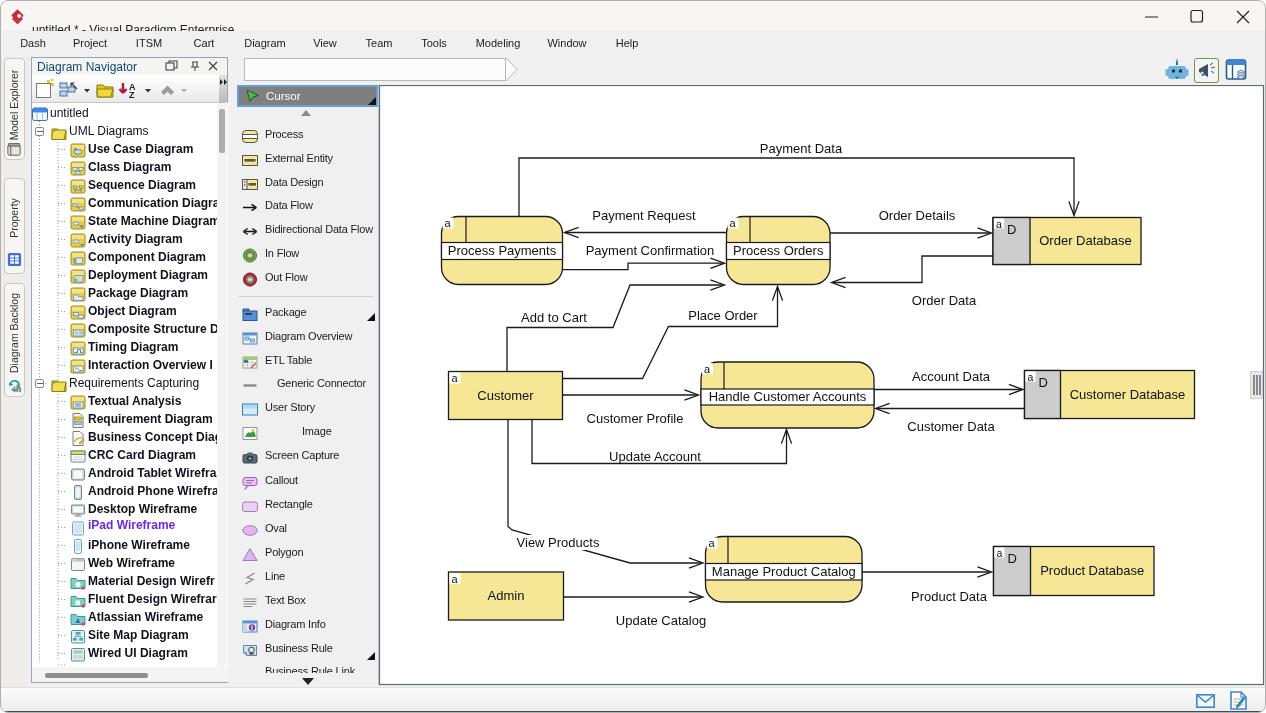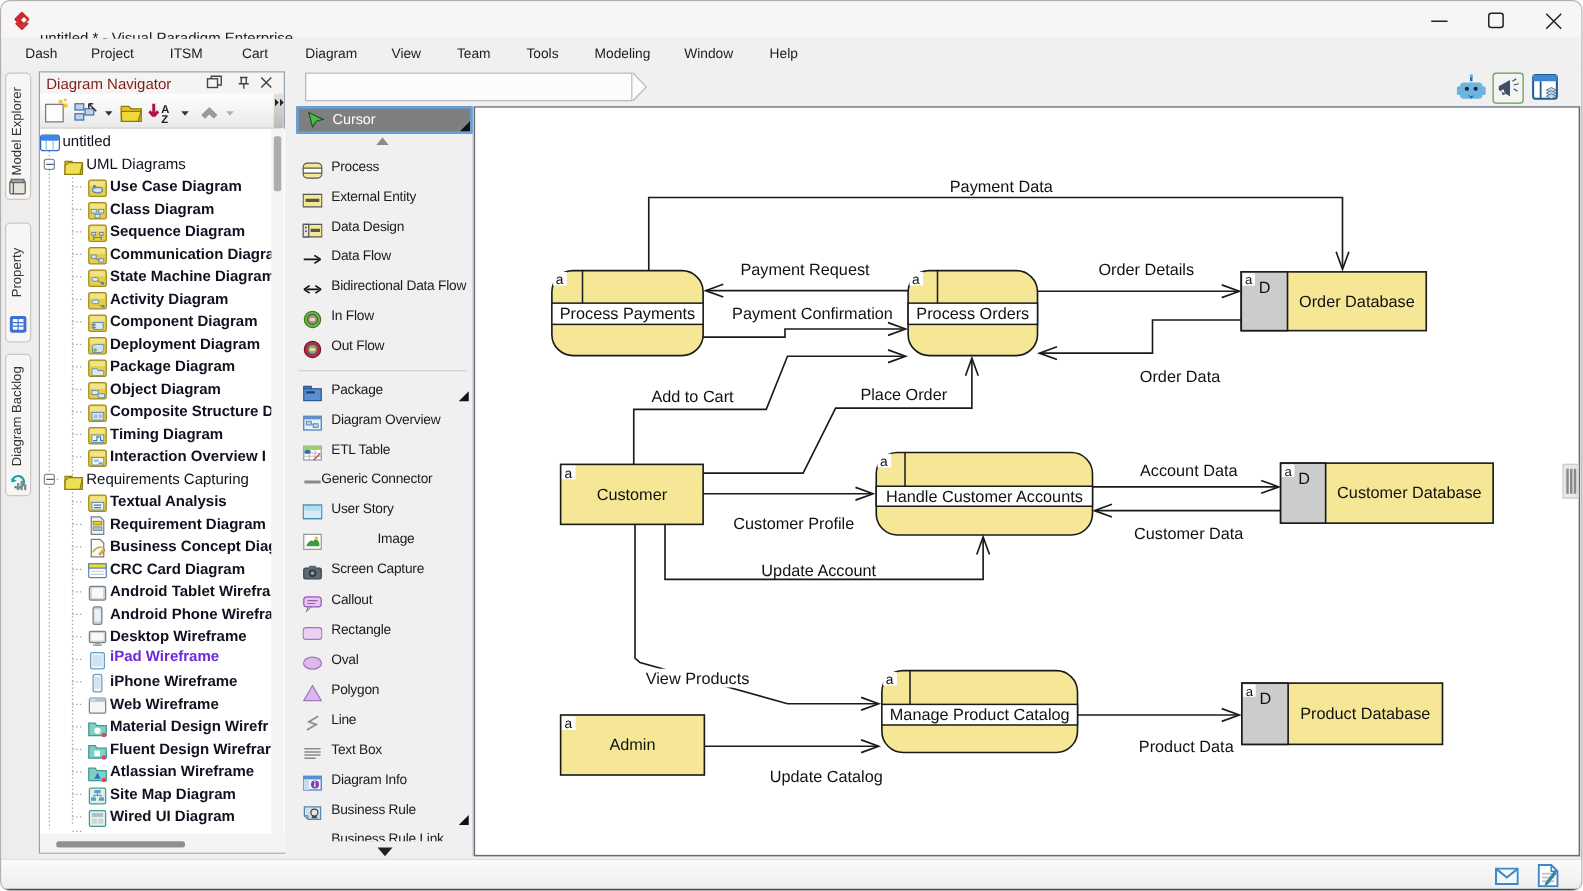--- a/index.html
+++ b/index.html
@@ -63,21 +63,21 @@
     </div>
     <svg class="abs" style="left:5px;top:376px" width="17" height="17" viewBox="0 0 18 18">
       <path d="M4 9 a5 5 0 1 1 2 4" fill="none" stroke="#0fa3a3" stroke-width="1.8"></path>
       <path d="M3 6 l1.5 3.4 L8 8z" fill="#0fa3a3"></path>
       <rect x="8" y="10" width="2" height="6" fill="#8a8a8a"></rect>
       <rect x="11" y="8" width="2" height="8" fill="#8a8a8a"></rect>
       <rect x="14" y="11" width="2" height="5" fill="#8a8a8a"></rect>
     </svg>
 
 <div class="abs" style="left:30px;top:56px;width:197px;height:626px;background:#f5f4f3;border:1px solid #9aa5b1;"></div>
-<div class="abs" style="left:36px;top:59px;font-size:12px;color:#7f1d1d;">Diagram Navigator</div>
+<div class="abs" style="left:36px;top:59px;font-size:12px;color:#0c4a6e;">Diagram Navigator</div>
 <svg class="abs" style="left:162px;top:58px" width="60" height="15" viewBox="0 0 60 15">
  <rect x="3" y="4" width="8" height="7" fill="none" stroke="#444" stroke-width="1.1"></rect>
  <path d="M6 4 v-2 h8 v7 h-3" fill="none" stroke="#444" stroke-width="1.1"></path>
  <path d="M29 3 h6 M30 3 v5 M34 3 v5 M28 8 h8 M32 8 v4" stroke="#444" stroke-width="1.1" fill="none"></path>
  <path d="M46 3 l8 8 M54 3 l-8 8" stroke="#444" stroke-width="1.2"></path>
 </svg>
 <div class="abs" style="left:31px;top:74px;width:187px;height:28px;background:linear-gradient(#ffffff,#e9e9e9);border-bottom:1px solid #c8c8c8;"></div>
 <div class="abs" style="left:218px;top:74px;width:8px;height:28px;background:linear-gradient(#e2e2e2,#b9b9b9);border-radius:0 0 3px 0;"></div>
 <svg class="abs" style="left:218px;top:77px" width="9" height="8" viewBox="0 0 9 8">
       <path d="M1 1 l3 3 -3 3z M5 1 l3 3 -3 3z" fill="#222"></path>
@@ -467,21 +467,21 @@
       <rect x="1" y="3" width="14" height="11" fill="#fff" stroke="#999"></rect>
       <rect x="1" y="3" width="14" height="3" fill="#9ed06a"></rect>
       <path d="M1 8.5 h14 M1 11 h14 M5.5 6 v8 M10 6 v8" stroke="#bbb" stroke-width="0.8"></path>
       <ellipse cx="4" cy="7.3" rx="2.6" ry="1.6" fill="#3a6fb0"></ellipse>
       <path d="M9 14 l5-5" stroke="#d04a4a" stroke-width="1.2"></path>
     </svg>
 <div class="abs" style="left:264px;top:353px;font-size:11px;letter-spacing:-0.2px;color:#1b1b1b;white-space:nowrap;">ETL Table</div>
 <svg class="abs" style="left:241px;top:376px" width="16" height="17" viewBox="0 0 16 17">
       <path d="M1.5 8.5 H14.5" stroke="#8a8a8a" stroke-width="2.4"></path>
     </svg>
-<div class="abs" style="left:256px;top:376px;font-size:11px;letter-spacing:-0.2px;color:#1b1b1b;white-space:nowrap;">Generic Connector</div>
+<div class="abs" style="left:276px;top:376px;font-size:11px;letter-spacing:-0.2px;color:#1b1b1b;white-space:nowrap;">Generic Connector</div>
 <svg class="abs" style="left:241px;top:400px" width="16" height="17" viewBox="0 0 16 17">
       <rect x="0.5" y="3" width="15" height="11" fill="#d6ecf7" stroke="#2e7fb0"></rect>
       <rect x="1.5" y="4" width="13" height="3.5" fill="#aedcf2"></rect>
     </svg>
 <div class="abs" style="left:264px;top:400px;font-size:11px;letter-spacing:-0.2px;color:#1b1b1b;white-space:nowrap;">User Story</div>
 <svg class="abs" style="left:241px;top:424px" width="16" height="17" viewBox="0 0 16 17">
       <rect x="1" y="2.5" width="14" height="12" fill="#fff" stroke="#9a9a9a"></rect>
       <path d="M2.5 12.5 q3.5-7 6-4.5 q3-4 5 1.5 v2.5 h-11z" fill="#3f9a3f"></path>
       <circle cx="11" cy="5.5" r="1.4" fill="#f0c030"></circle>
     </svg>

